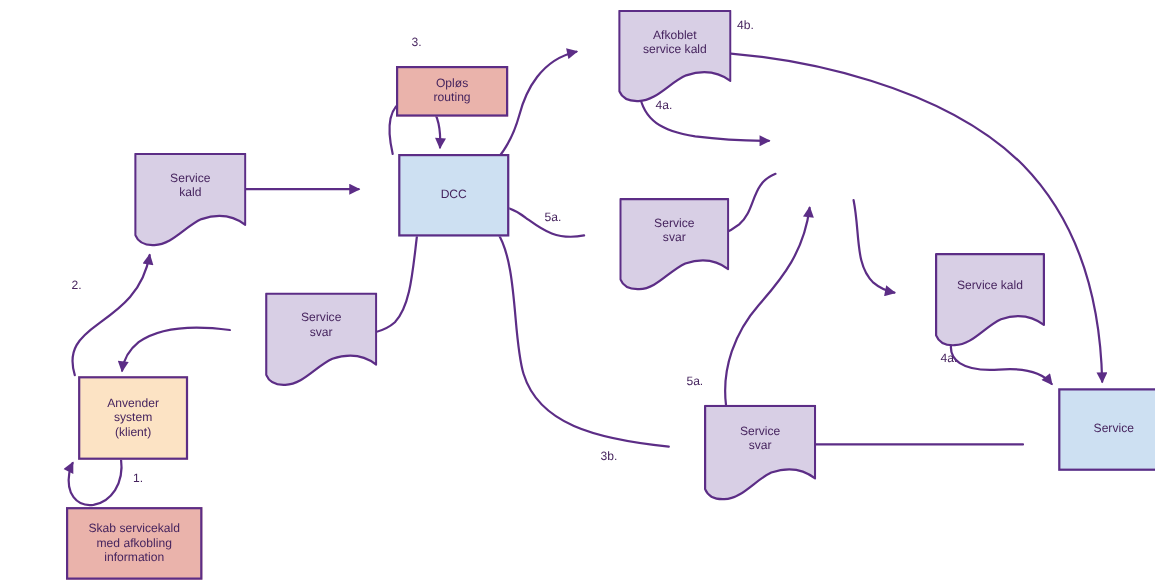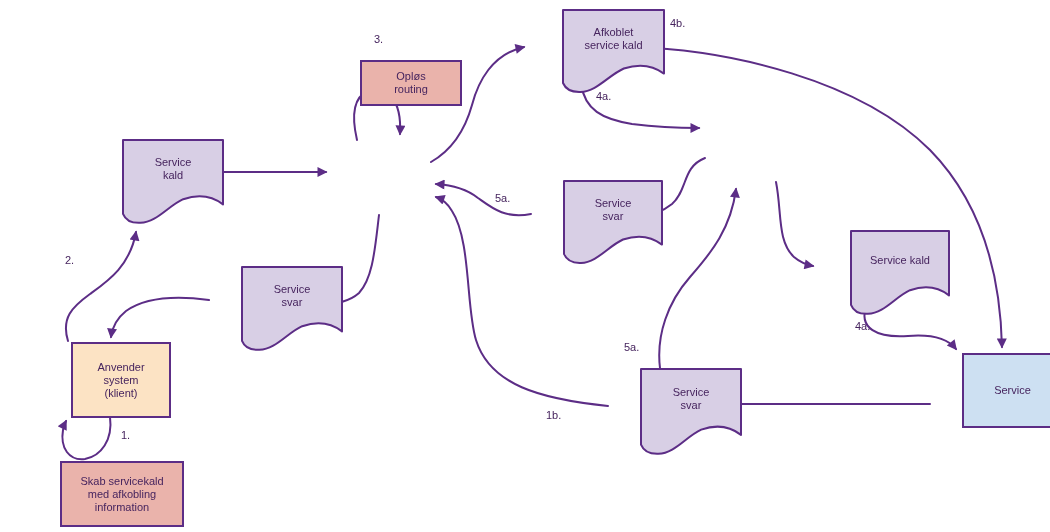--- a/index.html
+++ b/index.html
@@ -136,20 +136,23 @@
       </svg>
     <span class="lbl">Service
 svar</span>
   </div>
 
   <div class="node rect salmon" style="left:328px; top:60px; width:102px; height:46px">
     <span class="lbl">Opløs
 routing</span>
   </div>
 
+  <div class="node rect blue" style="left:330px; top:140px; width:101px; height:75px">
+    <span class="lbl">DCC</span>
+  </div>
 
 
   <div class="node rect blue" style="left:930px; top:353px; width:101px; height:75px">
     <span class="lbl">Service</span>
   </div>
 
   <div class="node rect peach" style="left:39px; top:342px; width:100px; height:76px">
     <span class="lbl">Anvender
 system
 (klient)</span>
@@ -162,15 +165,15 @@
   </div>
 
   <div class="step" style="left:121px; top:429px">1.</div>
   <div class="step" style="left:65px;  top:254px">2.</div>
   <div class="step" style="left:374px; top:33px">3.</div>
   <div class="step" style="left:596px; top:90px">4a.</div>
   <div class="step" style="left:670px; top:17px">4b.</div>
   <div class="step" style="left:855px; top:320px">4a.</div>
   <div class="step" style="left:495px; top:192px">5a.</div>
   <div class="step" style="left:624px; top:341px">5a.</div>
-  <div class="step" style="left:546px; top:409px">1b.</div>
+  <div class="step" style="left:546px; top:409px">3b.</div>
 
 </div>
 
 </body></html>

